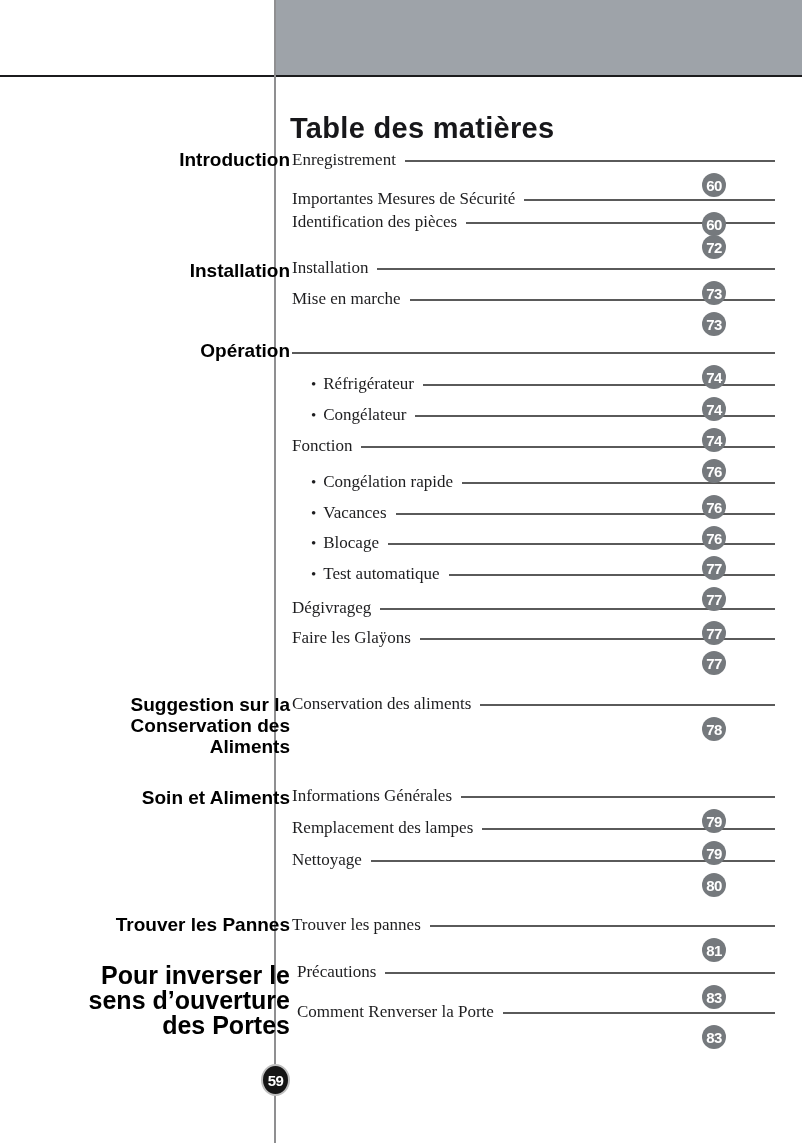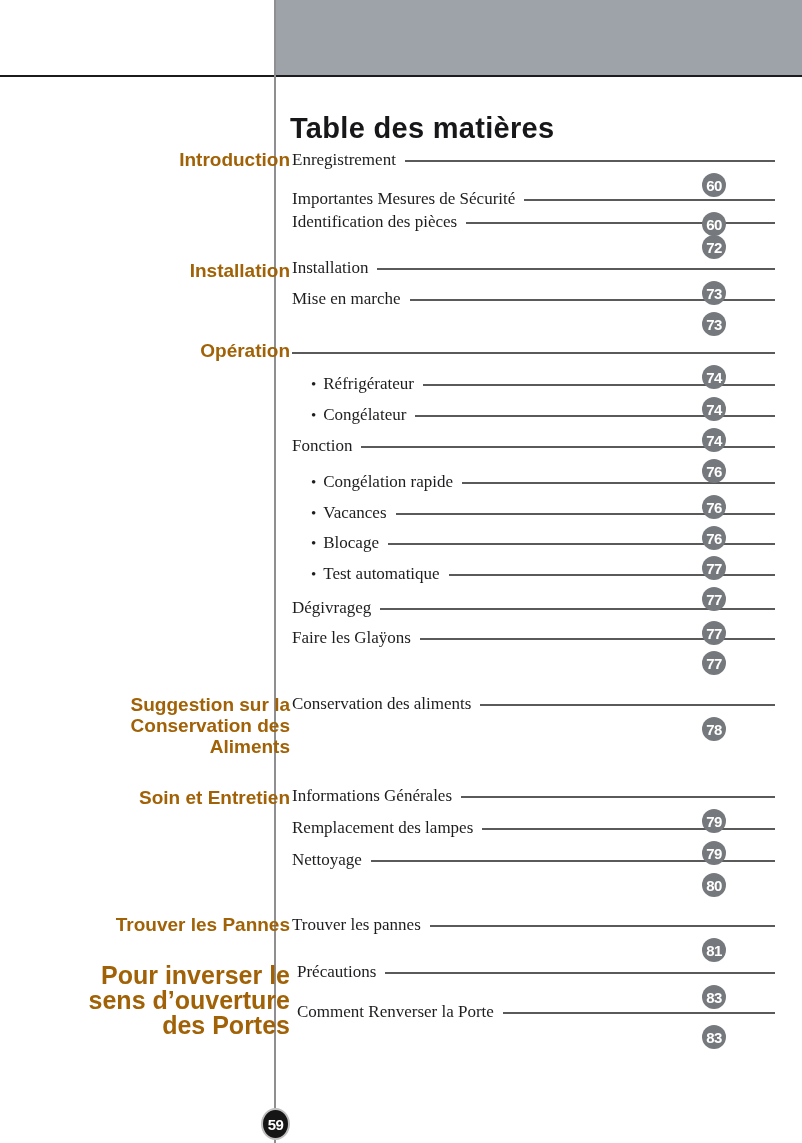--- a/index.html
+++ b/index.html
@@ -26,21 +26,21 @@
   }
   .doc-title{
     position:absolute;left:290px;top:93px;
     font-family:"Liberation Sans", sans-serif;
     font-weight:700;font-size:29px;letter-spacing:0.3px;
     color:#17171a;white-space:nowrap;
   }
   .left-label{
     position:absolute;right:542px;
     font-family:"Liberation Sans", sans-serif;
-    font-weight:700;color:#a16207;
+    font-weight:700;color:#000000;
     text-align:right;white-space:nowrap;
   }
   .left-label .lbl-line{display:block;}
   .lbl-single{font-size:19px;line-height:22px;}
   .lbl-tight{font-size:19px;line-height:21px;}
   .lbl-wide{font-size:25px;line-height:25px;}
   .toc-row{
     position:absolute;left:292px;width:483px;height:22px;
     display:flex;align-items:center;
   }
@@ -58,21 +58,21 @@
   }
   .toc-badge{
     position:absolute;left:410px;top:50%;transform:translateY(-50%);
     width:24px;height:24px;border-radius:50%;
     background:var(--badge,#75797d);color:#ffffff;
     font-family:"Liberation Sans", sans-serif;font-weight:700;font-size:15px;
     display:flex;align-items:center;justify-content:center;
     z-index:2;letter-spacing:-0.5px;margin-top:25px;
   }
   .page-badge{
-    position:absolute;left:261px;top:1108px;
+    position:absolute;left:261px;top:1064px;
     width:25px;height:28px;border-radius:50%;
     background:var(--page-badge,#151515);
     border:2px solid #bfbfbf;
     color:#ffffff;font-family:"Liberation Sans", sans-serif;
     font-weight:700;font-size:15px;letter-spacing:-0.5px;
     display:flex;align-items:center;justify-content:center;
     z-index:3;
     text-align:center;
   }
 </style>
@@ -95,21 +95,21 @@
       </div>
       <div class="left-label lbl-single" style="top: 340px;">
         <span class="lbl-line">Opération</span>
       </div>
       <div class="left-label lbl-tight" style="top: 694px;">
         <span class="lbl-line">Suggestion sur la</span>
         <span class="lbl-line">Conservation des</span>
         <span class="lbl-line">Aliments</span>
       </div>
       <div class="left-label lbl-single" style="top: 787px;">
-        <span class="lbl-line">Soin et Entretien</span>
+        <span class="lbl-line">Soin et Aliments</span>
       </div>
       <div class="left-label lbl-single" style="top: 914px;">
         <span class="lbl-line">Trouver les Pannes</span>
       </div>
       <div class="left-label lbl-wide" style="top: 963px;">
         <span class="lbl-line">Pour inverser le</span>
         <span class="lbl-line">sens d’ouverture</span>
         <span class="lbl-line">des Portes</span>
       </div>
     </div>

